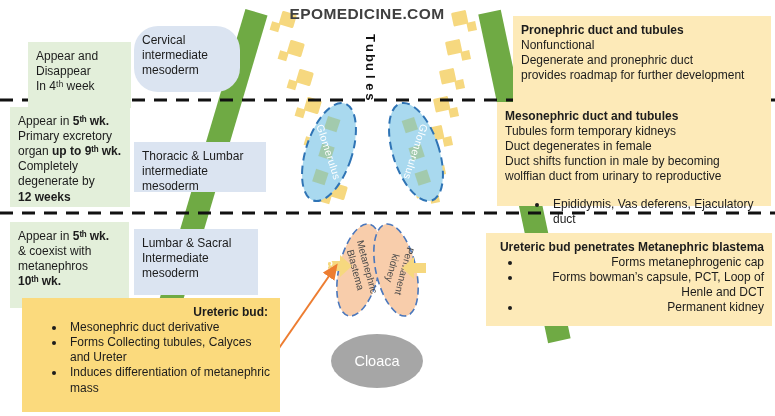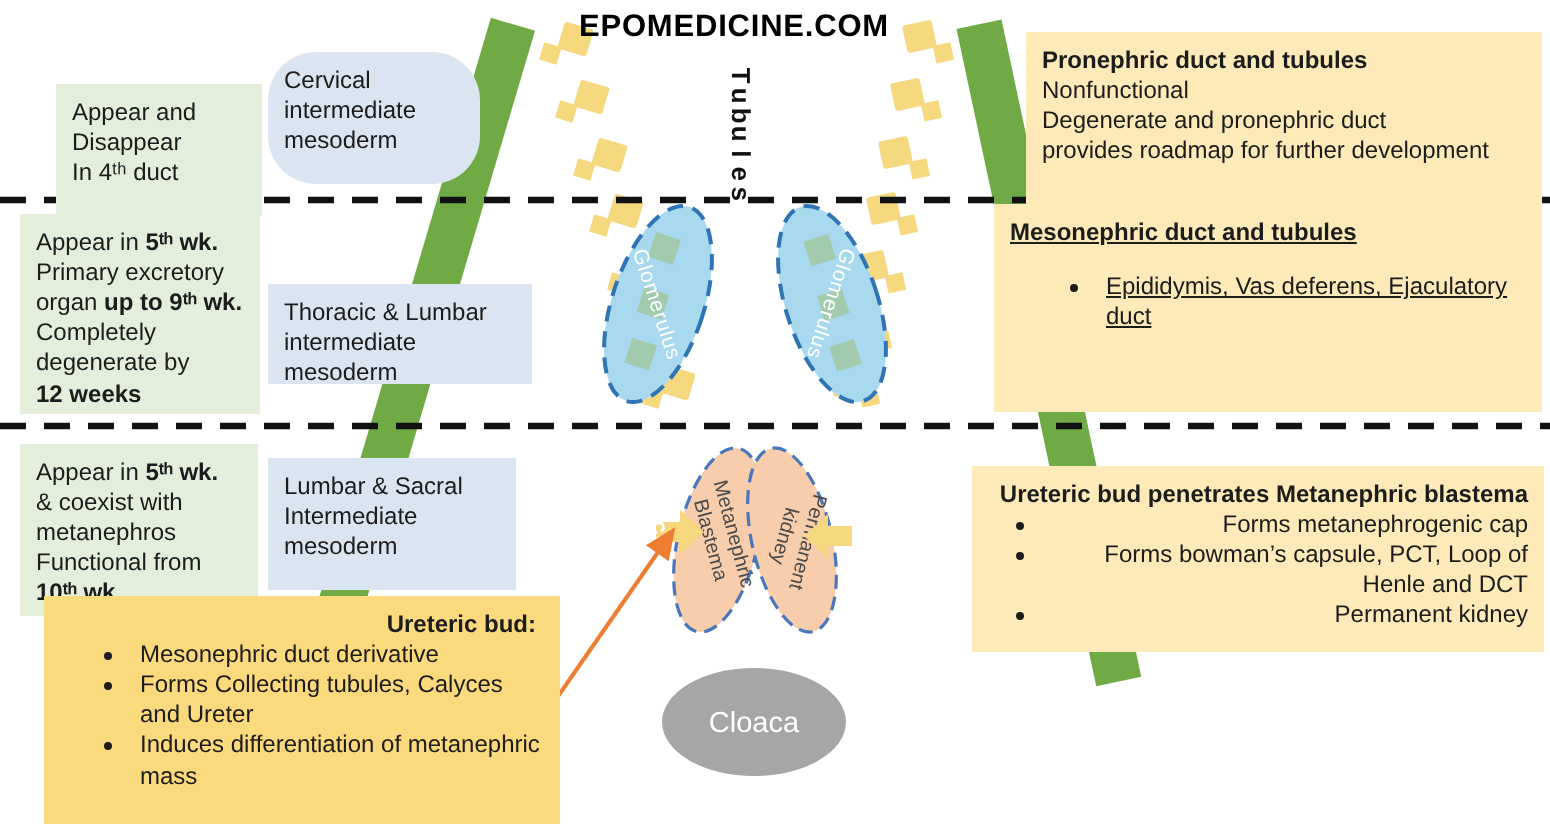--- a/index.html
+++ b/index.html
@@ -1,20 +1,20 @@
 <!DOCTYPE html>
 <html><head>
 <meta charset="utf-8">
 <style>
   html,body{margin:0;padding:0;background:#fff;}
   .canvas{position:relative;width:775px;height:416px;overflow:hidden;background:#fff;
           font-family:"Liberation Sans","DejaVu Sans",sans-serif;color:#1c1c1c;}
   svg{position:absolute;left:0;top:0;}
   .page-title{position:absolute;left:242px;top:5px;width:250px;text-align:center;
-              font-size:15.5px;font-weight:600;letter-spacing:.4px;color:#000000;}
+              font-size:15.5px;font-weight:600;letter-spacing:.4px;color:#404040;}
   .note{position:absolute;box-sizing:border-box;font-size:12px;line-height:1.26;padding:7px 8px;color:#1c1c1c;}
   .green{background:#e3efda;}
   .blue{background:#dbe4f1;}
   .yellow{background:#fdeab8;}
   .gold{background:#fbda7d;}
   .b{font-weight:700;}
   .note-title{font-weight:700;}
   .note ul{margin:0;padding-left:36px;}
   .note ul.deep{padding-left:44px;margin-top:12px;}
   .note ul.shallow{padding-left:28px;}
@@ -155,41 +155,40 @@
       <span>b</span>
       <span>u</span>
       <span>l</span>
       <span>e</span>
       <span>s</span>
     </div>
 
   <div class="note green" style="left:28px;top:42px;width:103px;height:66px;">
       <div><span>Appear and</span></div>
       <div><span>Disappear</span></div>
-      <div><span>In 4ᵗʰ duct</span></div>
+      <div><span>In 4ᵗʰ week</span></div>
     </div>
 
   <div class="note blue" style="left:134px;top:26px;width:106px;height:66px;border-radius:24px;">Cervical intermediate mesoderm</div>
 
   <div class="note green" style="left:10px;top:107px;width:120px;height:100px;">
       <div><span>Appear in </span><span class="b">5ᵗʰ wk.</span></div>
       <div><span>Primary excretory</span></div>
       <div><span>organ </span><span class="b">up to 9ᵗʰ wk.</span></div>
       <div><span>Completely</span></div>
       <div><span>degenerate by</span></div>
       <div><span class="b">12 weeks</span></div>
     </div>
 
   <div class="note blue" style="left:134px;top:142px;width:132px;height:50px;">Thoracic &amp; Lumbar intermediate mesoderm</div>
 
   <div class="note green" style="left:10px;top:222px;width:119px;height:86px;">
       <div><span>Appear in </span><span class="b">5ᵗʰ wk.</span></div>
       <div><span>&amp; coexist with</span></div>
       <div><span>metanephros</span></div>
-      <div><span>Functional from</span></div>
       <div><span class="b">10ᵗʰ wk.</span></div>
     </div>
 
   <div class="note gold" style="left:22px;top:298px;width:258px;height:114px;">
     <div class="ureteric-title">Ureteric bud:</div>
     <ul>
         <li>Mesonephric duct derivative</li>
         <li>Forms Collecting tubules, Calyces and Ureter</li>
         <li>Induces differentiation of metanephric mass</li>
       </ul>
@@ -199,22 +198,28 @@
 
   <div class="note yellow" style="left:513px;top:16px;width:258px;height:96px;">
     <div class="note-title">Pronephric duct and tubules</div>
     <div>
         <div><span>Nonfunctional</span></div>
         <div><span>Degenerate and pronephric duct</span></div>
         <div><span>provides roadmap for further development</span></div>
       </div>
   </div>
 
-  <div class="note yellow" style="left:497px;top:102px;width:274px;height:104px;text-decoration:underline;">
+  <div class="note yellow" style="left:497px;top:102px;width:274px;height:104px;">
     <div class="note-title">Mesonephric duct and tubules</div>
+    <div>
+        <div><span>Tubules form temporary kidneys</span></div>
+        <div><span>Duct degenerates in female</span></div>
+        <div><span>Duct shifts function in male by becoming</span></div>
+        <div><span>wolffian duct from urinary to reproductive</span></div>
+      </div>
     <ul class="deep">
         <li>Epididymis, Vas deferens, Ejaculatory duct</li>
       </ul>
   </div>
 
   <div class="note yellow" style="left:486px;top:233px;width:286px;height:93px;text-align:right;">
     <div class="note-title">Ureteric bud penetrates Metanephric blastema</div>
     <ul class="shallow">
         <li>Forms metanephrogenic cap</li>
         <li>Forms bowman’s capsule, PCT, Loop of Henle and DCT</li>

